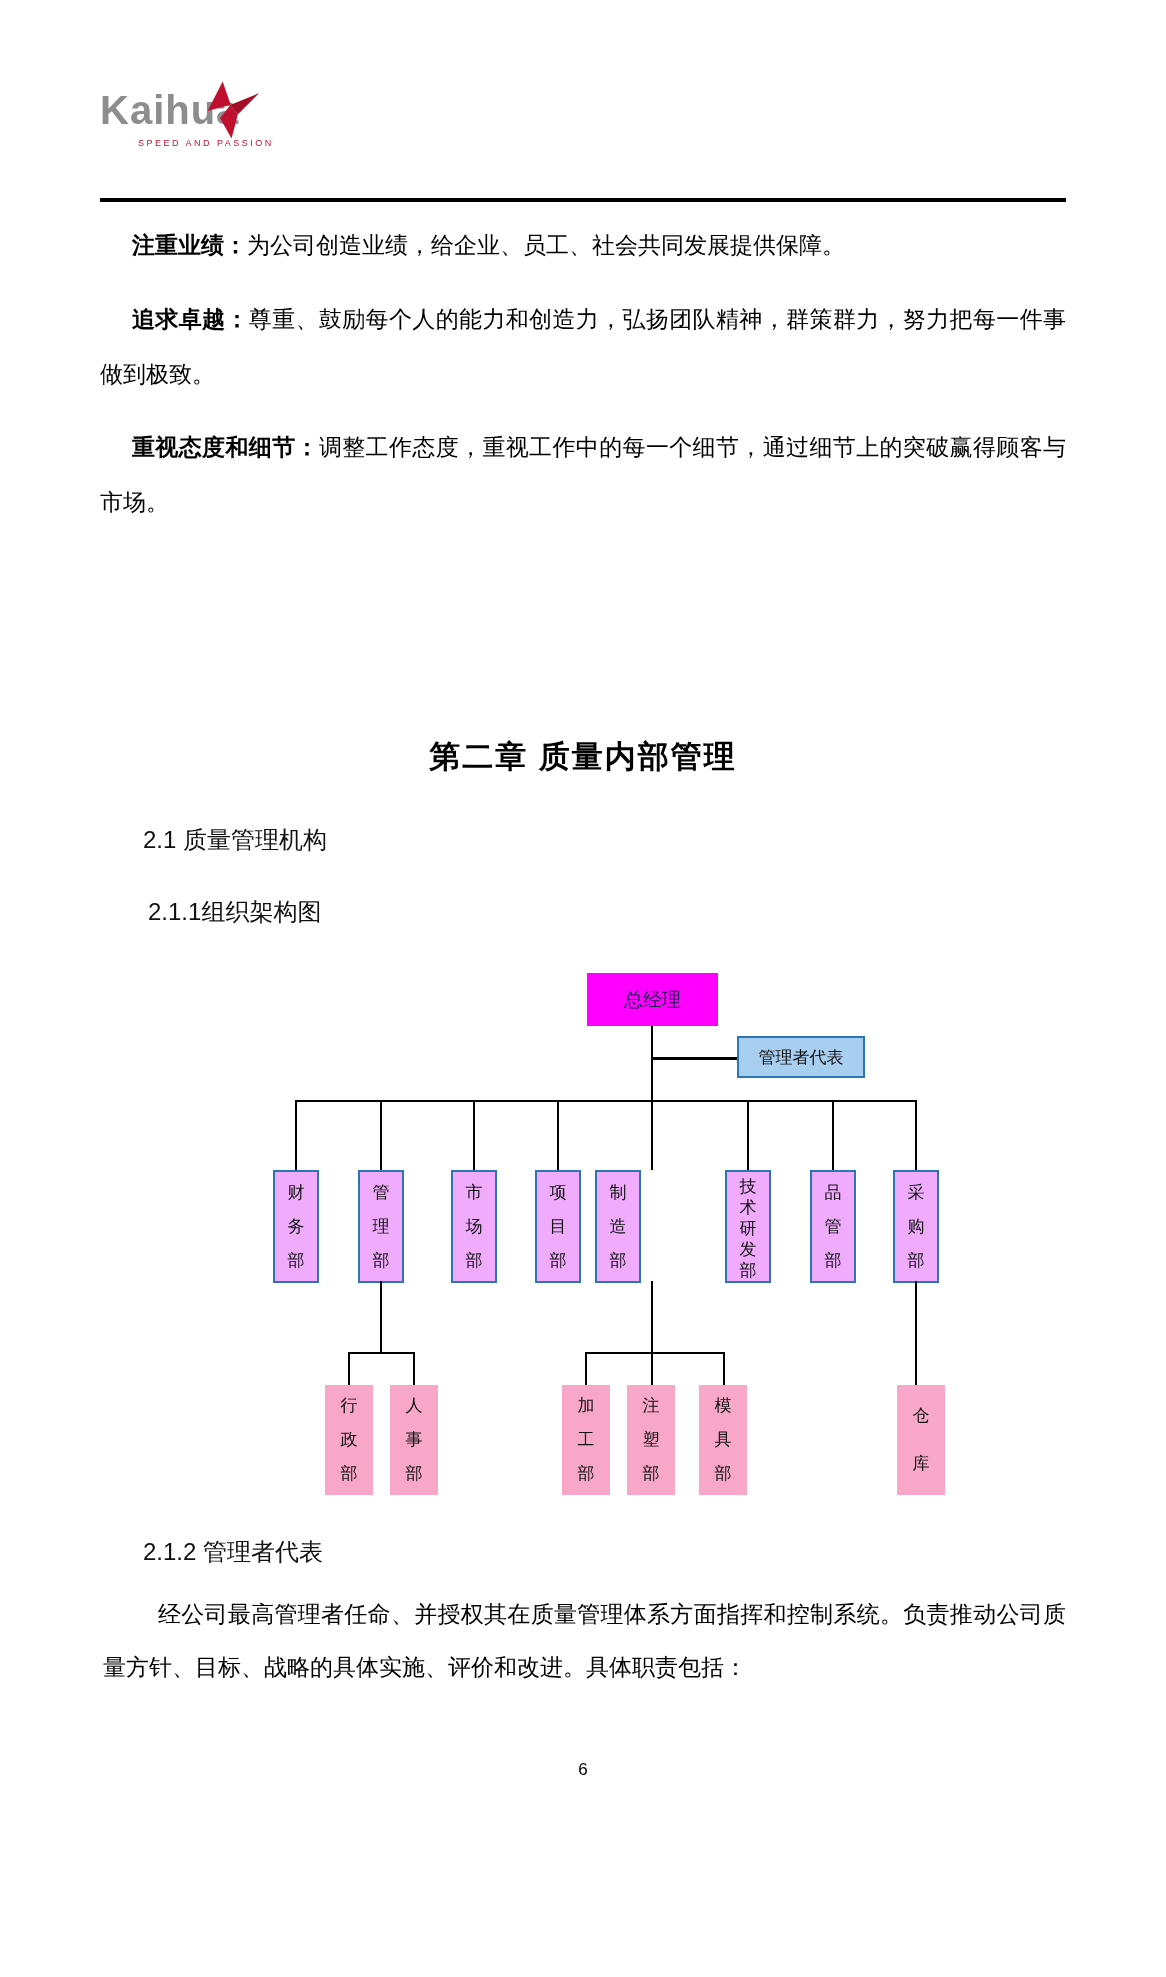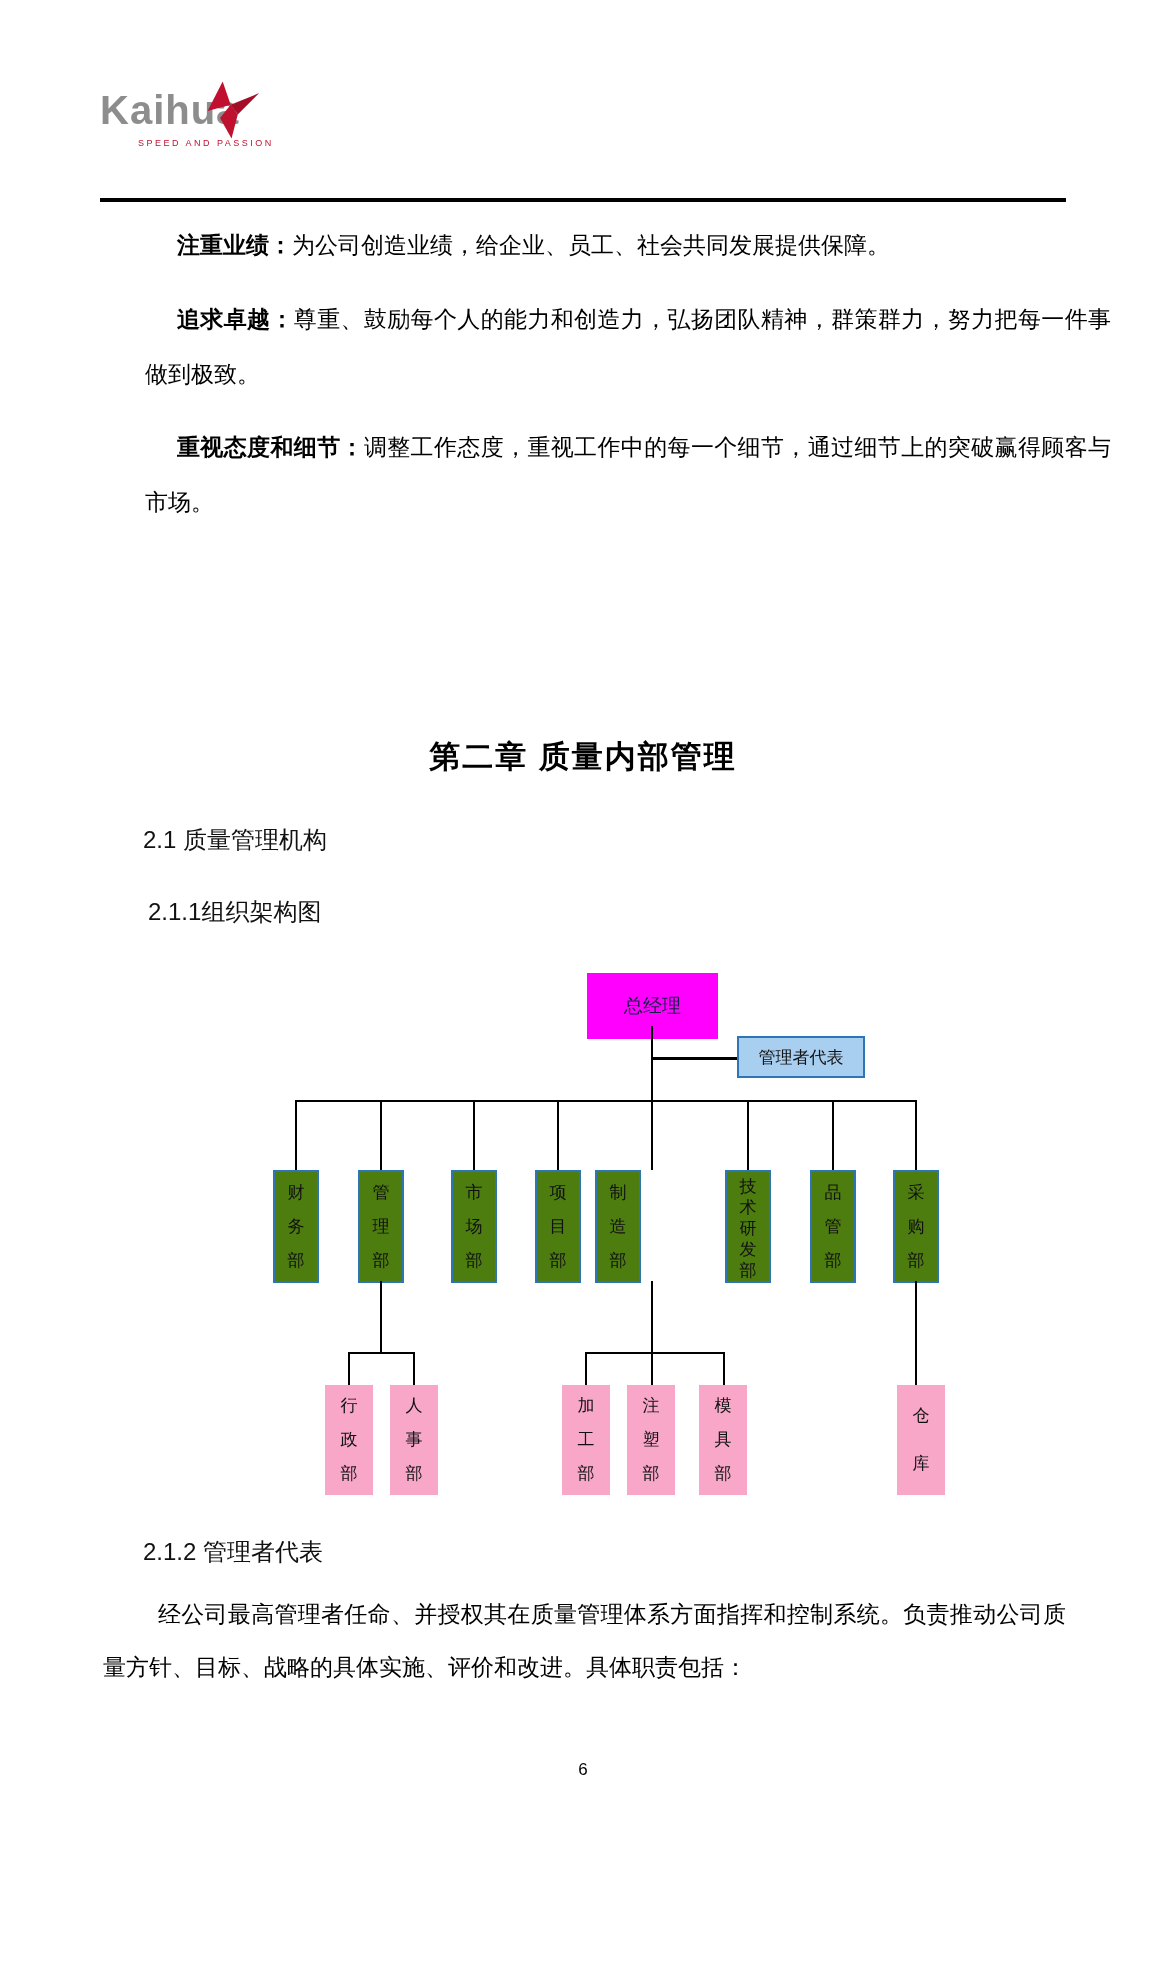--- a/index.html
+++ b/index.html
@@ -10,40 +10,40 @@
   .abs{position:absolute;}
 
   
   .brand{left:100px;top:88px;font-size:40px;font-weight:bold;color:#8d8d8d;letter-spacing:1px;}
   .bird{left:196px;top:78px;width:64px;height:64px;}
   .tagline{left:138px;top:138px;font-size:9px;color:#c01030;letter-spacing:2.5px;font-weight:normal;}
   .header-title{left:0;top:146px;width:1066px;text-align:right;font-size:21px;font-weight:bold;letter-spacing:2px;}
   .rule{left:100px;top:198px;width:966px;height:4px;background:#000;}
 
   
-  .para{left:100px;width:966px;font-size:23px;line-height:55px;text-align:justify;text-indent:32px;margin-left:45px;}
+  .para{left:100px;width:966px;font-size:23px;line-height:55px;text-align:justify;text-indent:32px;}
   .para .lead{font-weight:bold;}
   .p1{top:218px;}
   .p2{top:292px;}
   .p3{top:420px;}
 
   .chapter-title{left:0;top:736px;width:1166px;text-align:center;font-size:31px;font-weight:bold;letter-spacing:2px;}
   .sec{font-size:24px;color:#111;}
   .s21{left:143px;top:824px;}
   .s211{left:148px;top:896px;}
   .s212{left:143px;top:1536px;}
   .para2{left:103px;top:1588px;width:963px;font-size:23px;line-height:53px;text-align:justify;text-indent:55px;}
 
   
   .line{background:#000;}
-  .gm-box{left:587px;top:973px;width:131px;height:66px;background:#ff00ff;
+  .gm-box{left:587px;top:973px;width:131px;height:53px;background:#ff00ff;
     display:flex;align-items:center;justify-content:center;font-size:19px;color:#14204a;font-weight:500;}
   .rep-box{left:737px;top:1036px;width:128px;height:42px;background:#a8cef0;border:2px solid #2e75b6;box-sizing:border-box;
     display:flex;align-items:center;justify-content:center;font-size:17px;color:#111;}
-  .dept{top:1170px;width:46px;height:113px;background:#4d7c0f;border:2px solid #2e75b6;box-sizing:border-box;
+  .dept{top:1170px;width:46px;height:113px;background:#f0abfc;border:2px solid #2e75b6;box-sizing:border-box;
     display:flex;align-items:center;justify-content:center;font-size:17px;color:#111;}
   .dept .vtxt{width:18px;text-align:center;line-height:34px;word-break:break-all;}
   .dept.compact .vtxt{line-height:21px;}
   .sub{top:1385px;width:48px;height:110px;background:#f8a7c8;box-sizing:border-box;
     display:flex;align-items:center;justify-content:center;font-size:17px;color:#111;}
   .sub .vtxt{width:18px;text-align:center;line-height:34px;word-break:break-all;}
   .sub.loose .vtxt{line-height:48px;}
 
   .page-num{left:0;top:1760px;width:1166px;text-align:center;font-size:17px;}
 </style>

